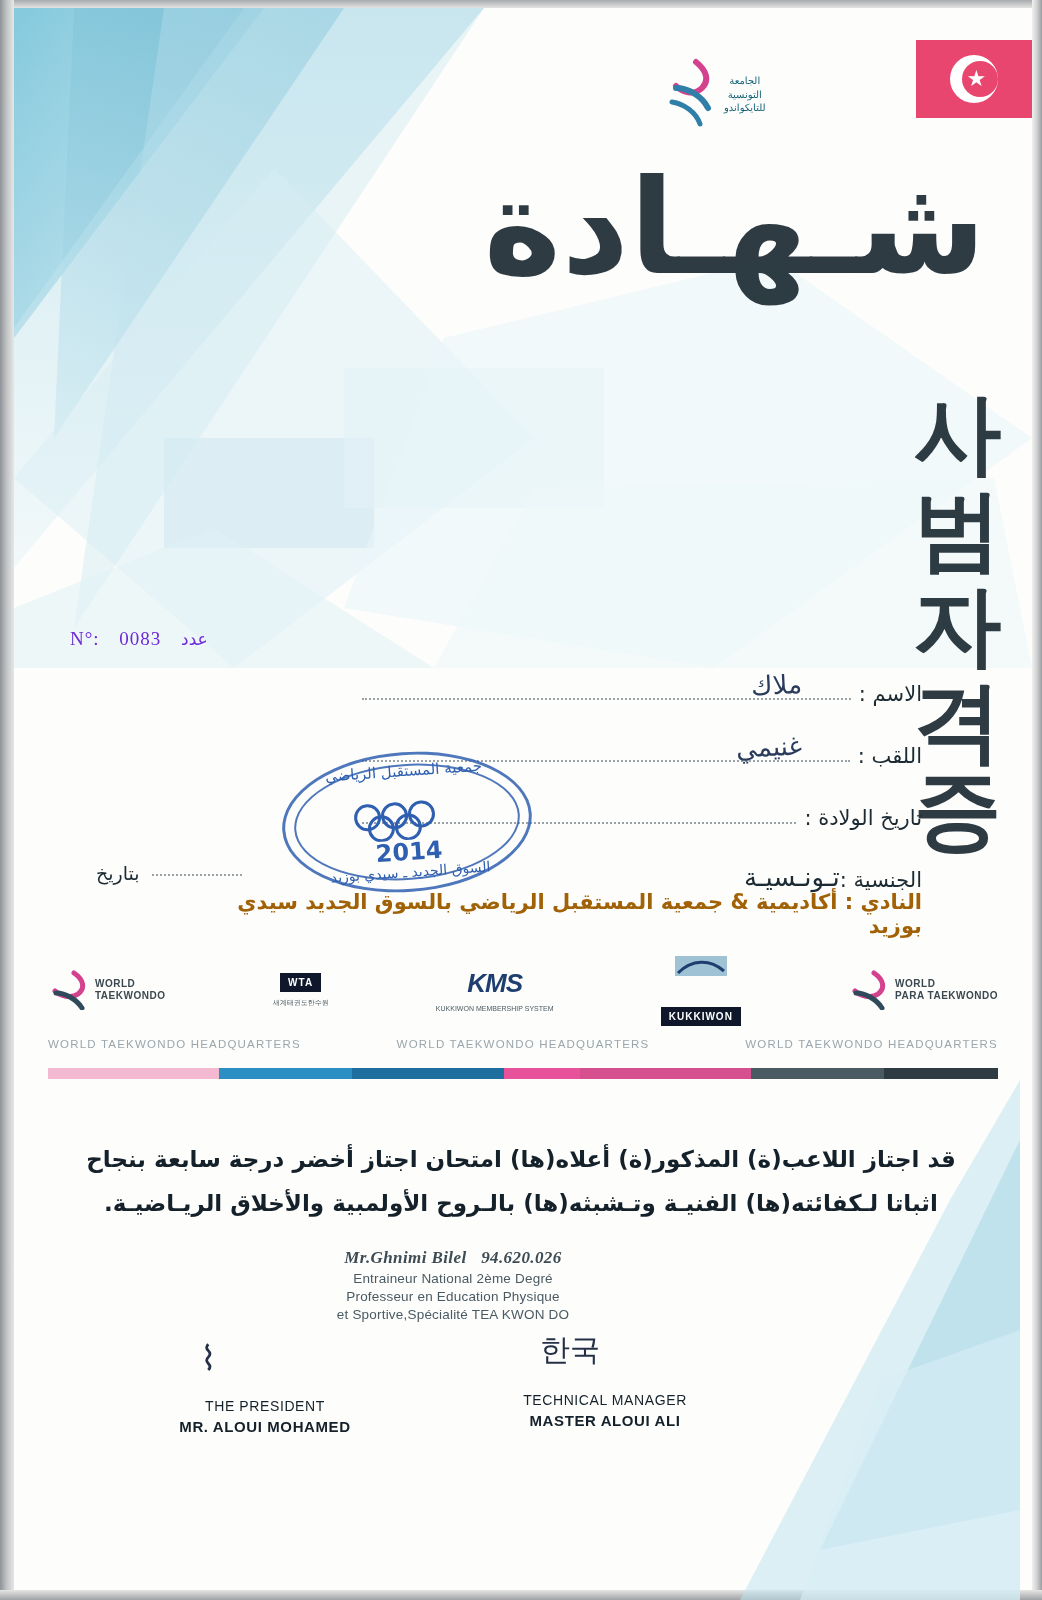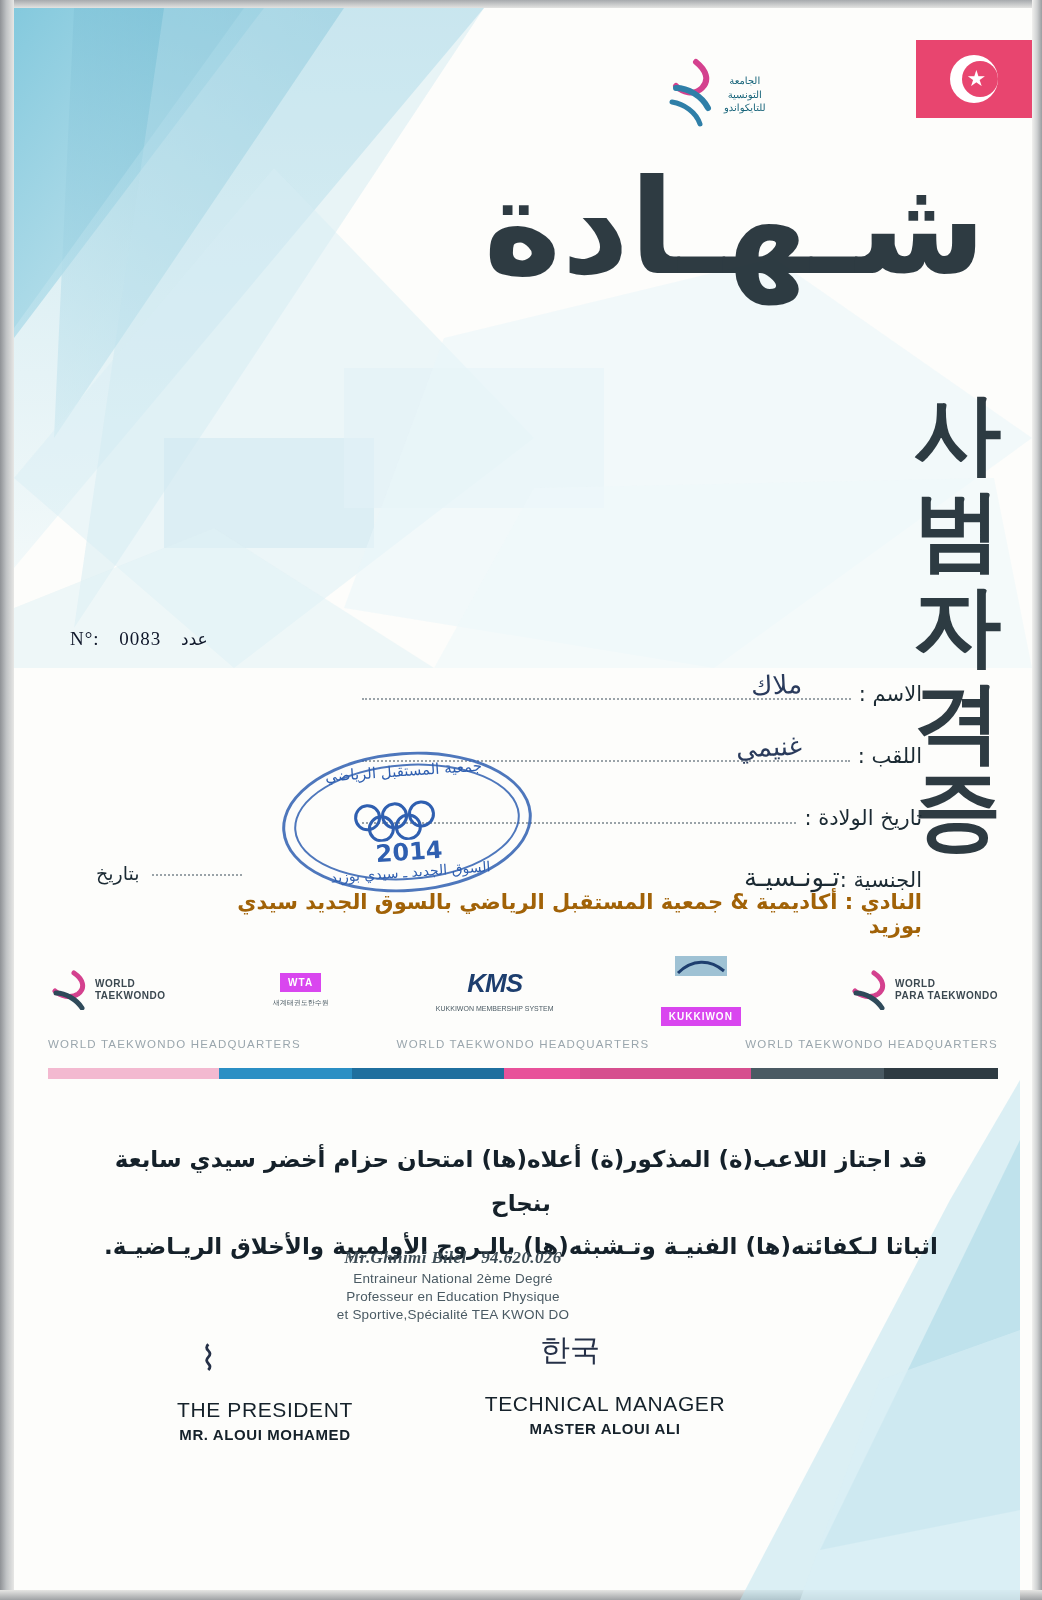--- a/index.html
+++ b/index.html
@@ -86,21 +86,21 @@
     writing-mode: vertical-rl;
     font-family: "DejaVu Sans", sans-serif;
     font-size: 88px; font-weight: bold; color: #1d2b33;
     letter-spacing: 8px;
     opacity: .92;
   }
 
   
   .num-row {
     position: absolute; left: 70px; top: 628px;
-    font-size: 19px; letter-spacing: 1px; color: #0f172a;
+    font-size: 19px; letter-spacing: 1px; color: #6d28d9;
     font-family: "Liberation Serif", serif;
   }
   .num-row .lbl-ar { font-family: "DejaVu Sans", sans-serif; font-size: 17px; }
 
   
   .fields {
     position: absolute; right: 120px; top: 648px; width: 560px;
     direction: rtl;
   }
   .field-row {
@@ -174,21 +174,21 @@
   .logos {
     position: absolute; left: 48px; top: 955px; width: 950px; height: 70px;
     display: flex; align-items: center; justify-content: space-between;
   }
   .logo-item { display: flex; align-items: center; gap: 3px; }
   .logo-cap {
     font-family: "Liberation Sans", sans-serif; font-size: 10px;
     font-weight: bold; color: #3b4850; line-height: 1.25; letter-spacing: .5px;
   }
   .logo-box {
-    background: #d946ef; color: #fff; font-weight: bold;
+    background: #0f172a; color: #fff; font-weight: bold;
     font-size: 13px; padding: 6px 10px; letter-spacing: 1px;
   }
   .logo-box.small { font-size: 10px; padding: 4px 8px; }
   .logo-sub {
     font-family: "Liberation Sans", sans-serif; font-size: 7px;
     color: #4a5a63; text-align: center; margin-top: 3px;
   }
   .kms { color: #1d3e6e; font-style: italic; font-weight: bold; font-size: 26px; letter-spacing: -1px; }
 
   .hq-strip {
@@ -221,21 +221,21 @@
     font-family: "Liberation Serif", serif; font-style: italic;
     font-size: 17px; font-weight: bold; color: #3c4b54; letter-spacing: .4px;
   }
   .instructor .ln { font-size: 13.5px; margin-top: 3px; letter-spacing: .2px; }
 
   
   .sig {
     position: absolute; text-align: center;
     font-family: "Liberation Sans", sans-serif;
   }
-  .sig .role { font-size: 21px; letter-spacing: .6px; color: #15212a; }
+  .sig .role { font-size: 14px; letter-spacing: .6px; color: #15212a; }
   .sig .name { font-size: 15px; font-weight: bold; letter-spacing: .6px; color: #15212a; margin-top: 4px; }
   .sig-left { left: 120px; top: 1398px; width: 290px; }
   .sig-right { left: 440px; top: 1392px; width: 330px; }
   .sig-mark {
     position: absolute; font-family: "DejaVu Serif", serif; color: #253047;
     font-size: 34px;
   }
 </style>
 </head>
 <body>
@@ -417,21 +417,21 @@
     <span style="width:18%;background:#f3b9d0"></span>
     <span style="width:14%;background:#2b8fc4"></span>
     <span style="width:16%;background:#1f6f9e"></span>
     <span style="width:8%;background:#e8529a"></span>
     <span style="width:18%;background:#d64f8e"></span>
     <span style="width:14%;background:#4a5a63"></span>
     <span style="width:12%;background:#2e3b42"></span>
   </div>
 
   <div class="body-text">
-    <div>قد اجتاز اللاعب(ة) المذكور(ة) أعلاه(ها) امتحان حزام أخضر سيدي سابعة بنجاح</div>
+    <div>قد اجتاز اللاعب(ة) المذكور(ة) أعلاه(ها) امتحان اجتاز أخضر درجة سابعة بنجاح</div>
     <div>اثباتا لـكفائته(ها) الفنيـة وتـشبثه(ها) بالـروح الأولمبية والأخلاق الريـاضيـة.</div>
   </div>
 
   <div class="instructor">
     <div class="nm">
       <span>Mr.Ghnimi Bilel</span>
       <span style="margin-left:10px">94.620.026</span>
     </div>
     <div class="ln">Entraineur National 2ème Degré</div>
     <div class="ln">Professeur en Education Physique</div>

